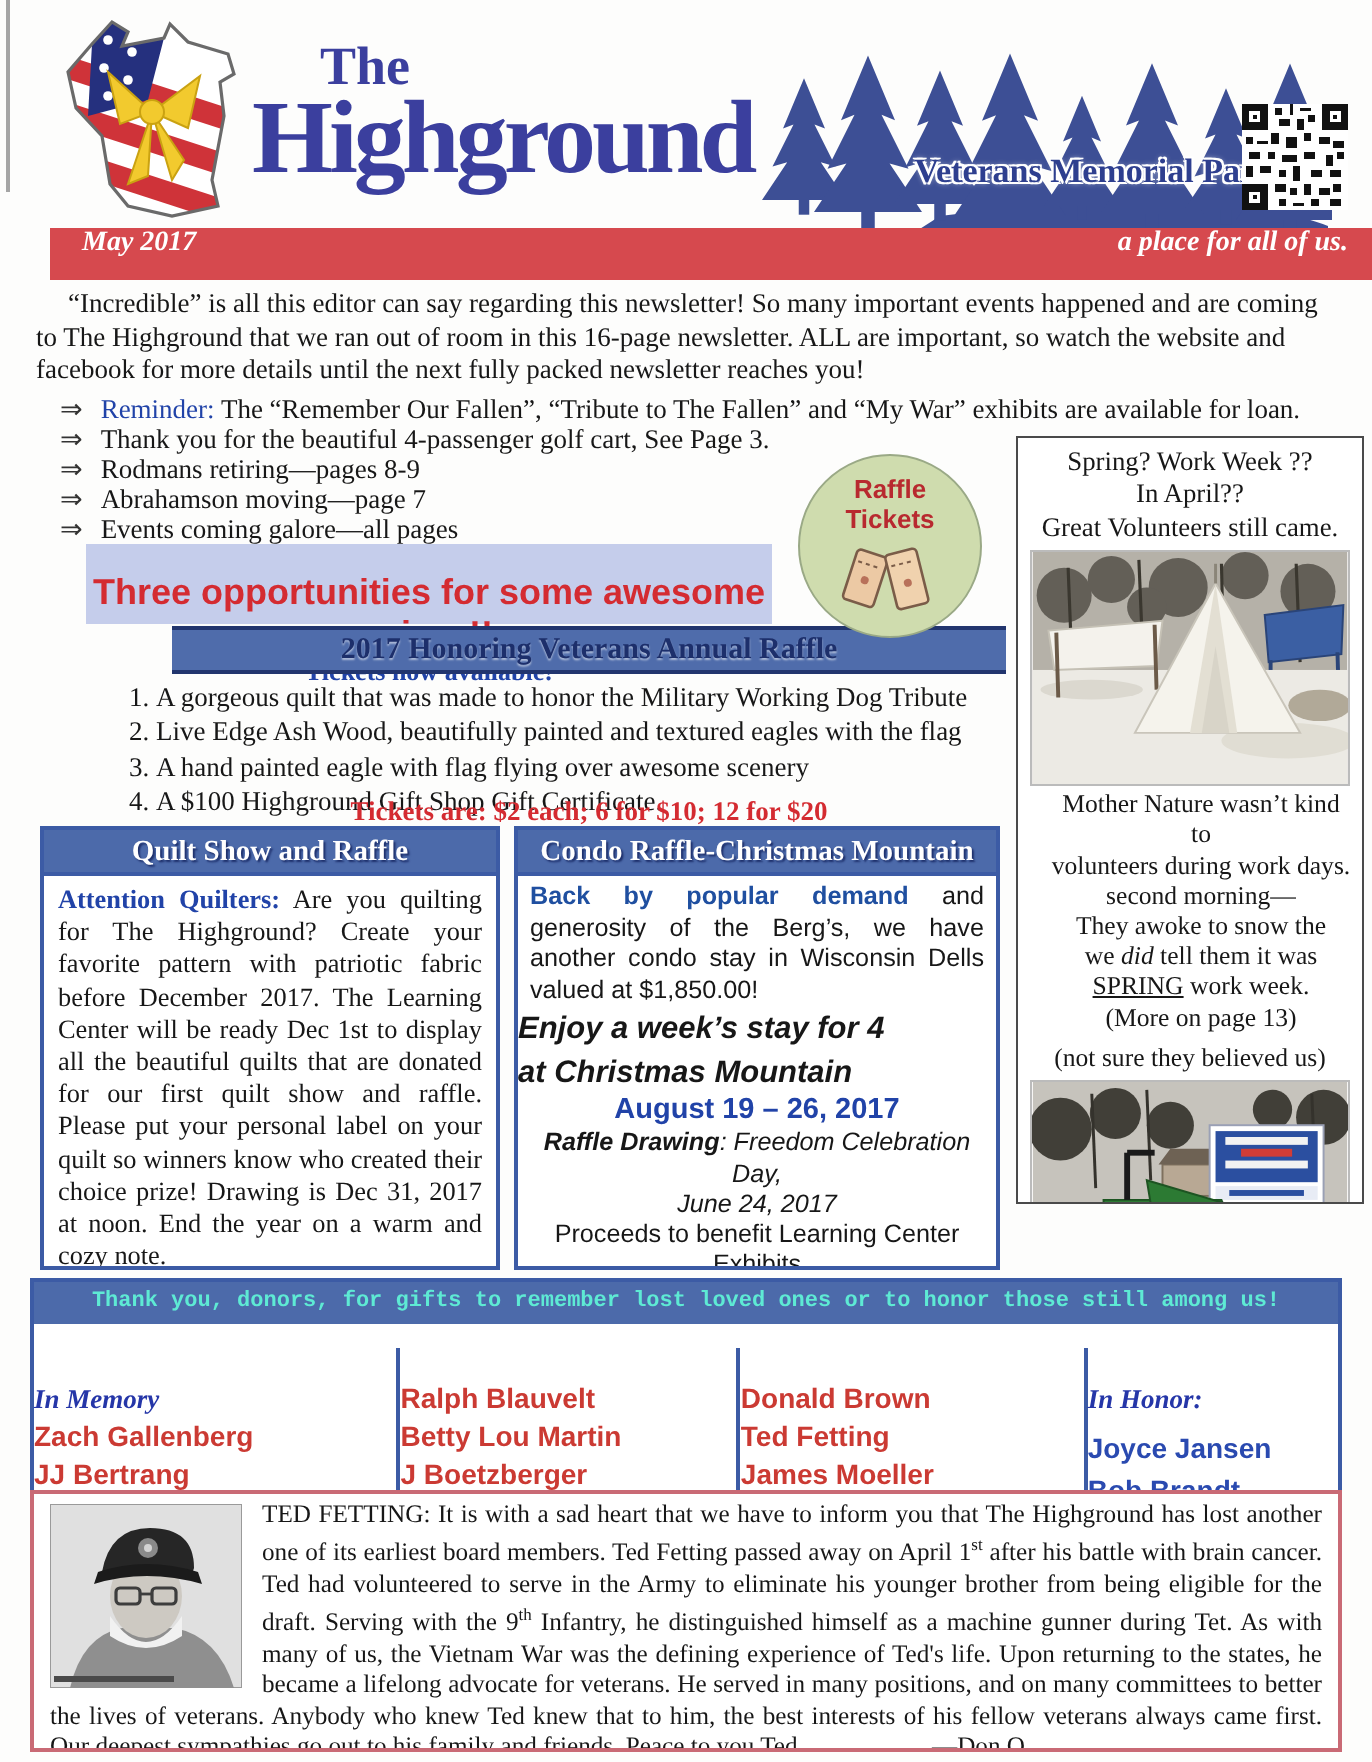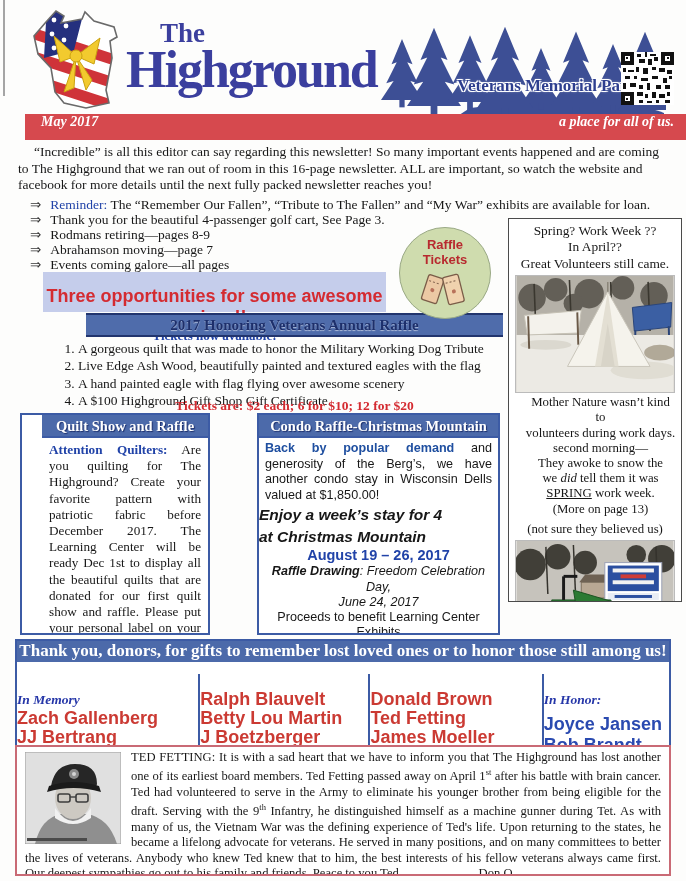--- a/index.html
+++ b/index.html
@@ -40,21 +40,21 @@
   
   .annual-banner { position:absolute; left:86px; top:313px; width:417px; height:24px; background:#4f6cab;
     border-top:2px solid #22356e; border-bottom:2px solid #22356e; color:#1d2f6b; font-weight:bold; font-size:15px;
     text-align:center; line-height:20px; text-shadow:0 1px 1px rgba(255,255,255,.55); }
   .annual-list { position:absolute; left:58px; top:340px; width:450px; font-size:13.5px; line-height:17.4px; padding-left:20px; }
   .annual-tickets { position:absolute; left:86px; top:398px; width:417px; text-align:center;
     color:#d42b31; font-weight:bold; font-size:13.5px; }
 
   
   .rbox { position:absolute; top:413px; height:222px; border:2px solid #3c5ba5; background:#fff; overflow:hidden; }
-  .quilt-box { left:20px; width:190px;padding-left:20px; }
+  .quilt-box { left:20px; width:230px; }
   .condo-box { left:257px; width:243px; }
   .box-head { height:23px; background:#4c6aaa; border-bottom:2px solid #3c5ba5; color:#fff; font-weight:bold;
     font-size:14.5px; text-align:center; line-height:22px; text-shadow:1px 1px 1px #1d2f6b; }
   .quilt-body { padding:4px 7px 0 7px; font-size:13.2px; line-height:16.2px; text-align:justify; }
   .condo-body { font-family:"Liberation Sans", sans-serif; padding:3px 6px 0 6px; font-size:12.6px; line-height:15.6px; text-align:justify; }
   .condo-lead { color:#1f4fa0; font-weight:bold; }
   .condo-big { text-align:left; font-weight:bold; font-style:italic; font-family:"Liberation Sans", sans-serif; font-size:15.5px; line-height:19.5px; margin-top:2px; }
   .condo-dates { text-align:center; color:#2143a8; font-weight:bold; font-family:"Liberation Sans", sans-serif; font-size:14.5px; line-height:18px; }
   .condo-it { text-align:center; font-style:italic; font-family:"Liberation Sans", sans-serif; font-size:12.6px; line-height:15.2px; }
   .condo-proceeds { text-align:center; font-family:"Liberation Sans", sans-serif; font-size:12.6px; line-height:15.2px; }
@@ -64,27 +64,27 @@
     padding:4px 5px; text-align:center; overflow:hidden; background:#fff; }
   .sb-head { font-size:13.4px; line-height:16.4px; }
   .sb-photo { display:block; width:160px; height:118px; margin:3px auto 2px auto; border:1px solid #bbb; }
   .sb-body { font-size:12.8px; line-height:15.2px;margin-left:11px; }
   .sb-note { margin-top:5px; font-size:12.8px; }
   .u { text-decoration:underline; }
   .it { font-style:italic; }
 
   
   .donors { position:absolute; left:15px; top:639px; width:656px; height:123px; border:2px solid #3c5ba5; background:#fff; }
-  .donors-head { height:21px; background:#4c6aaa; color:#ffffff; font-family:Liberation Serif, serif;
-    font-weight:bold; font-size:17px; text-align:center; line-height:20px; }
+  .donors-head { height:21px; background:#4c6aaa; color:#5eead4; font-family:Liberation Mono, monospace;
+    font-weight:bold; font-size:11px; text-align:center; line-height:20px; }
   .donors-grid { display:grid; grid-template-columns:27.8% 26.1% 26.6% 19.5%; height:98px; }
   .donor-col { text-align:left; padding-top:16px;margin-top:12px; }
   .donor-col + .donor-col { border-left:2px solid #3c5ba5; }
   .col-head { color:#2536a8; font-weight:bold; font-style:italic; font-size:13.5px; line-height:19px; }
-  .donor-name { color:#cb3a33; font-family:"Liberation Sans", sans-serif; font-weight:bold; font-size:18px; line-height:19px; }
+  .donor-name { color:#cb3a33; font-family:"Liberation Sans", sans-serif; font-weight:bold; font-size:14px; line-height:19px; }
   .donor-name.blue { color:#2a4ab0; line-height:21px; }
   .honor-names { margin-top:5px; }
 
   
   .ted-box { position:absolute; left:15px; top:745px; width:656px; height:131px; border:2px solid #c96a75;
     padding:3px 8px 0 8px; font-size:12.6px; line-height:15.4px; text-align:justify; overflow:hidden; background:#fff; }
   .ted-photo { float:left; width:96px; height:92px; margin:2px 10px 1px 0; }
   .ted-box sup { font-size:8.5px; }
   .ted-sig { display:inline-block; margin-left:64px; }
 </style>

